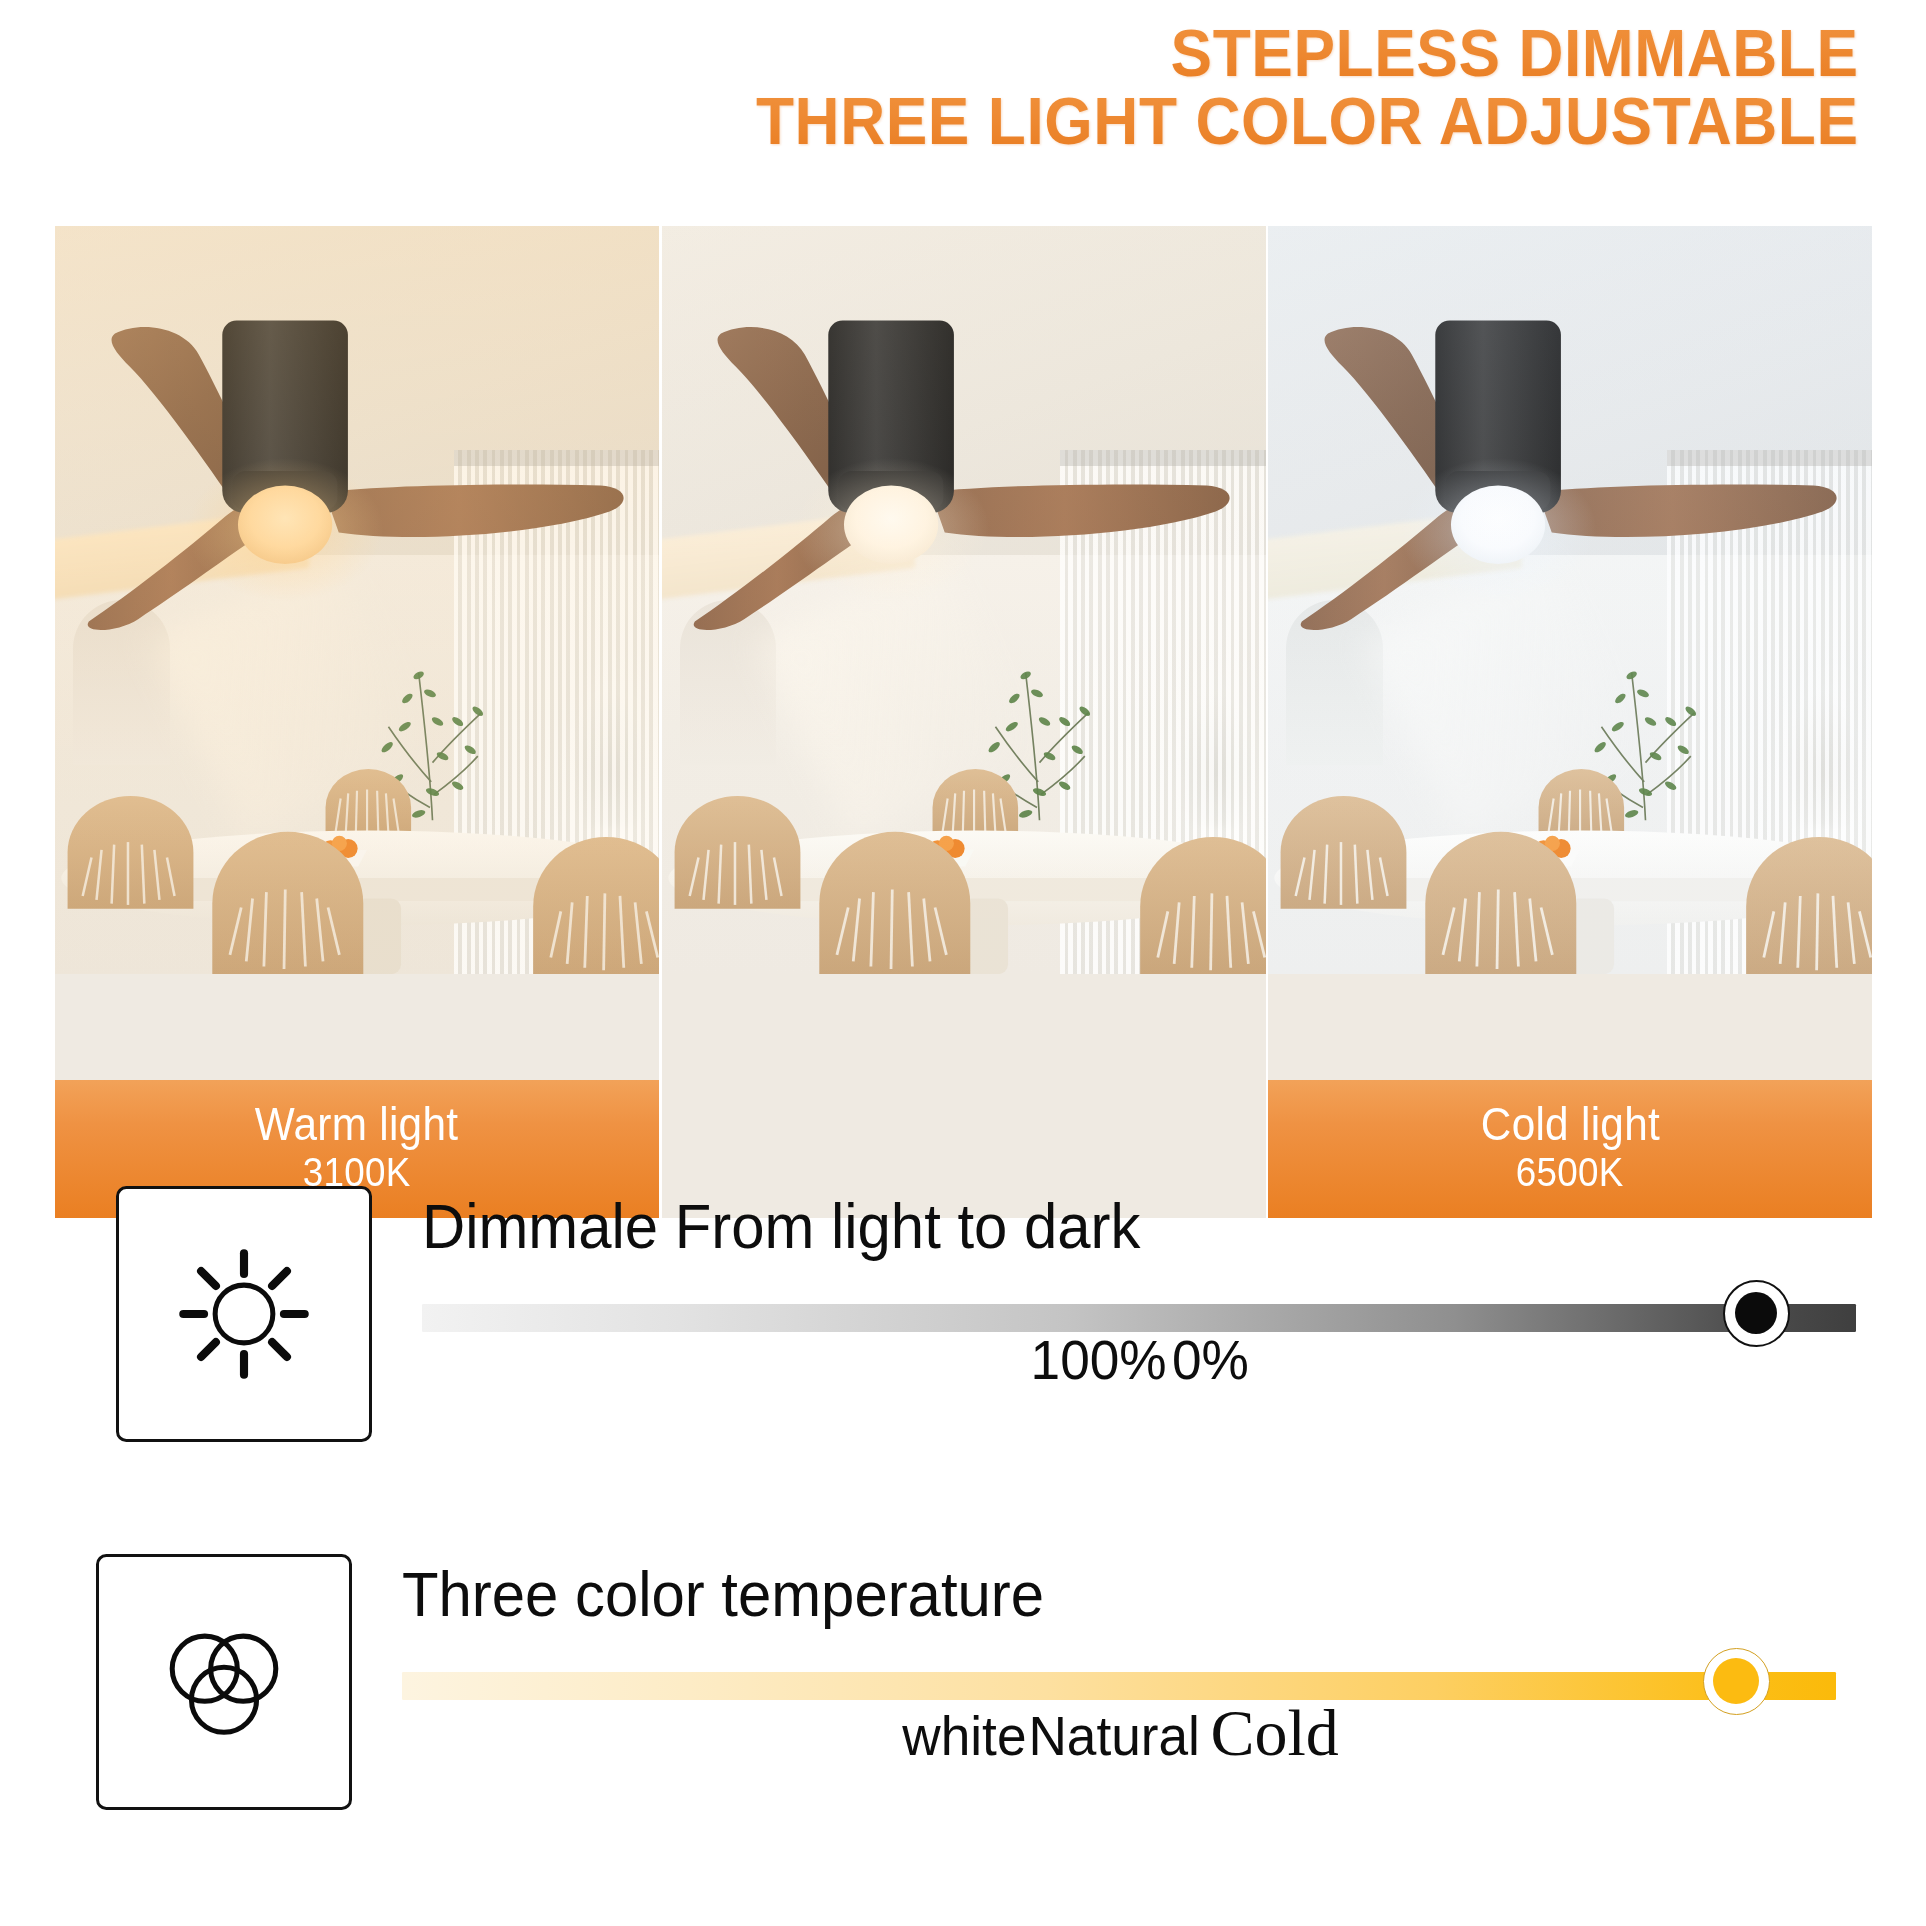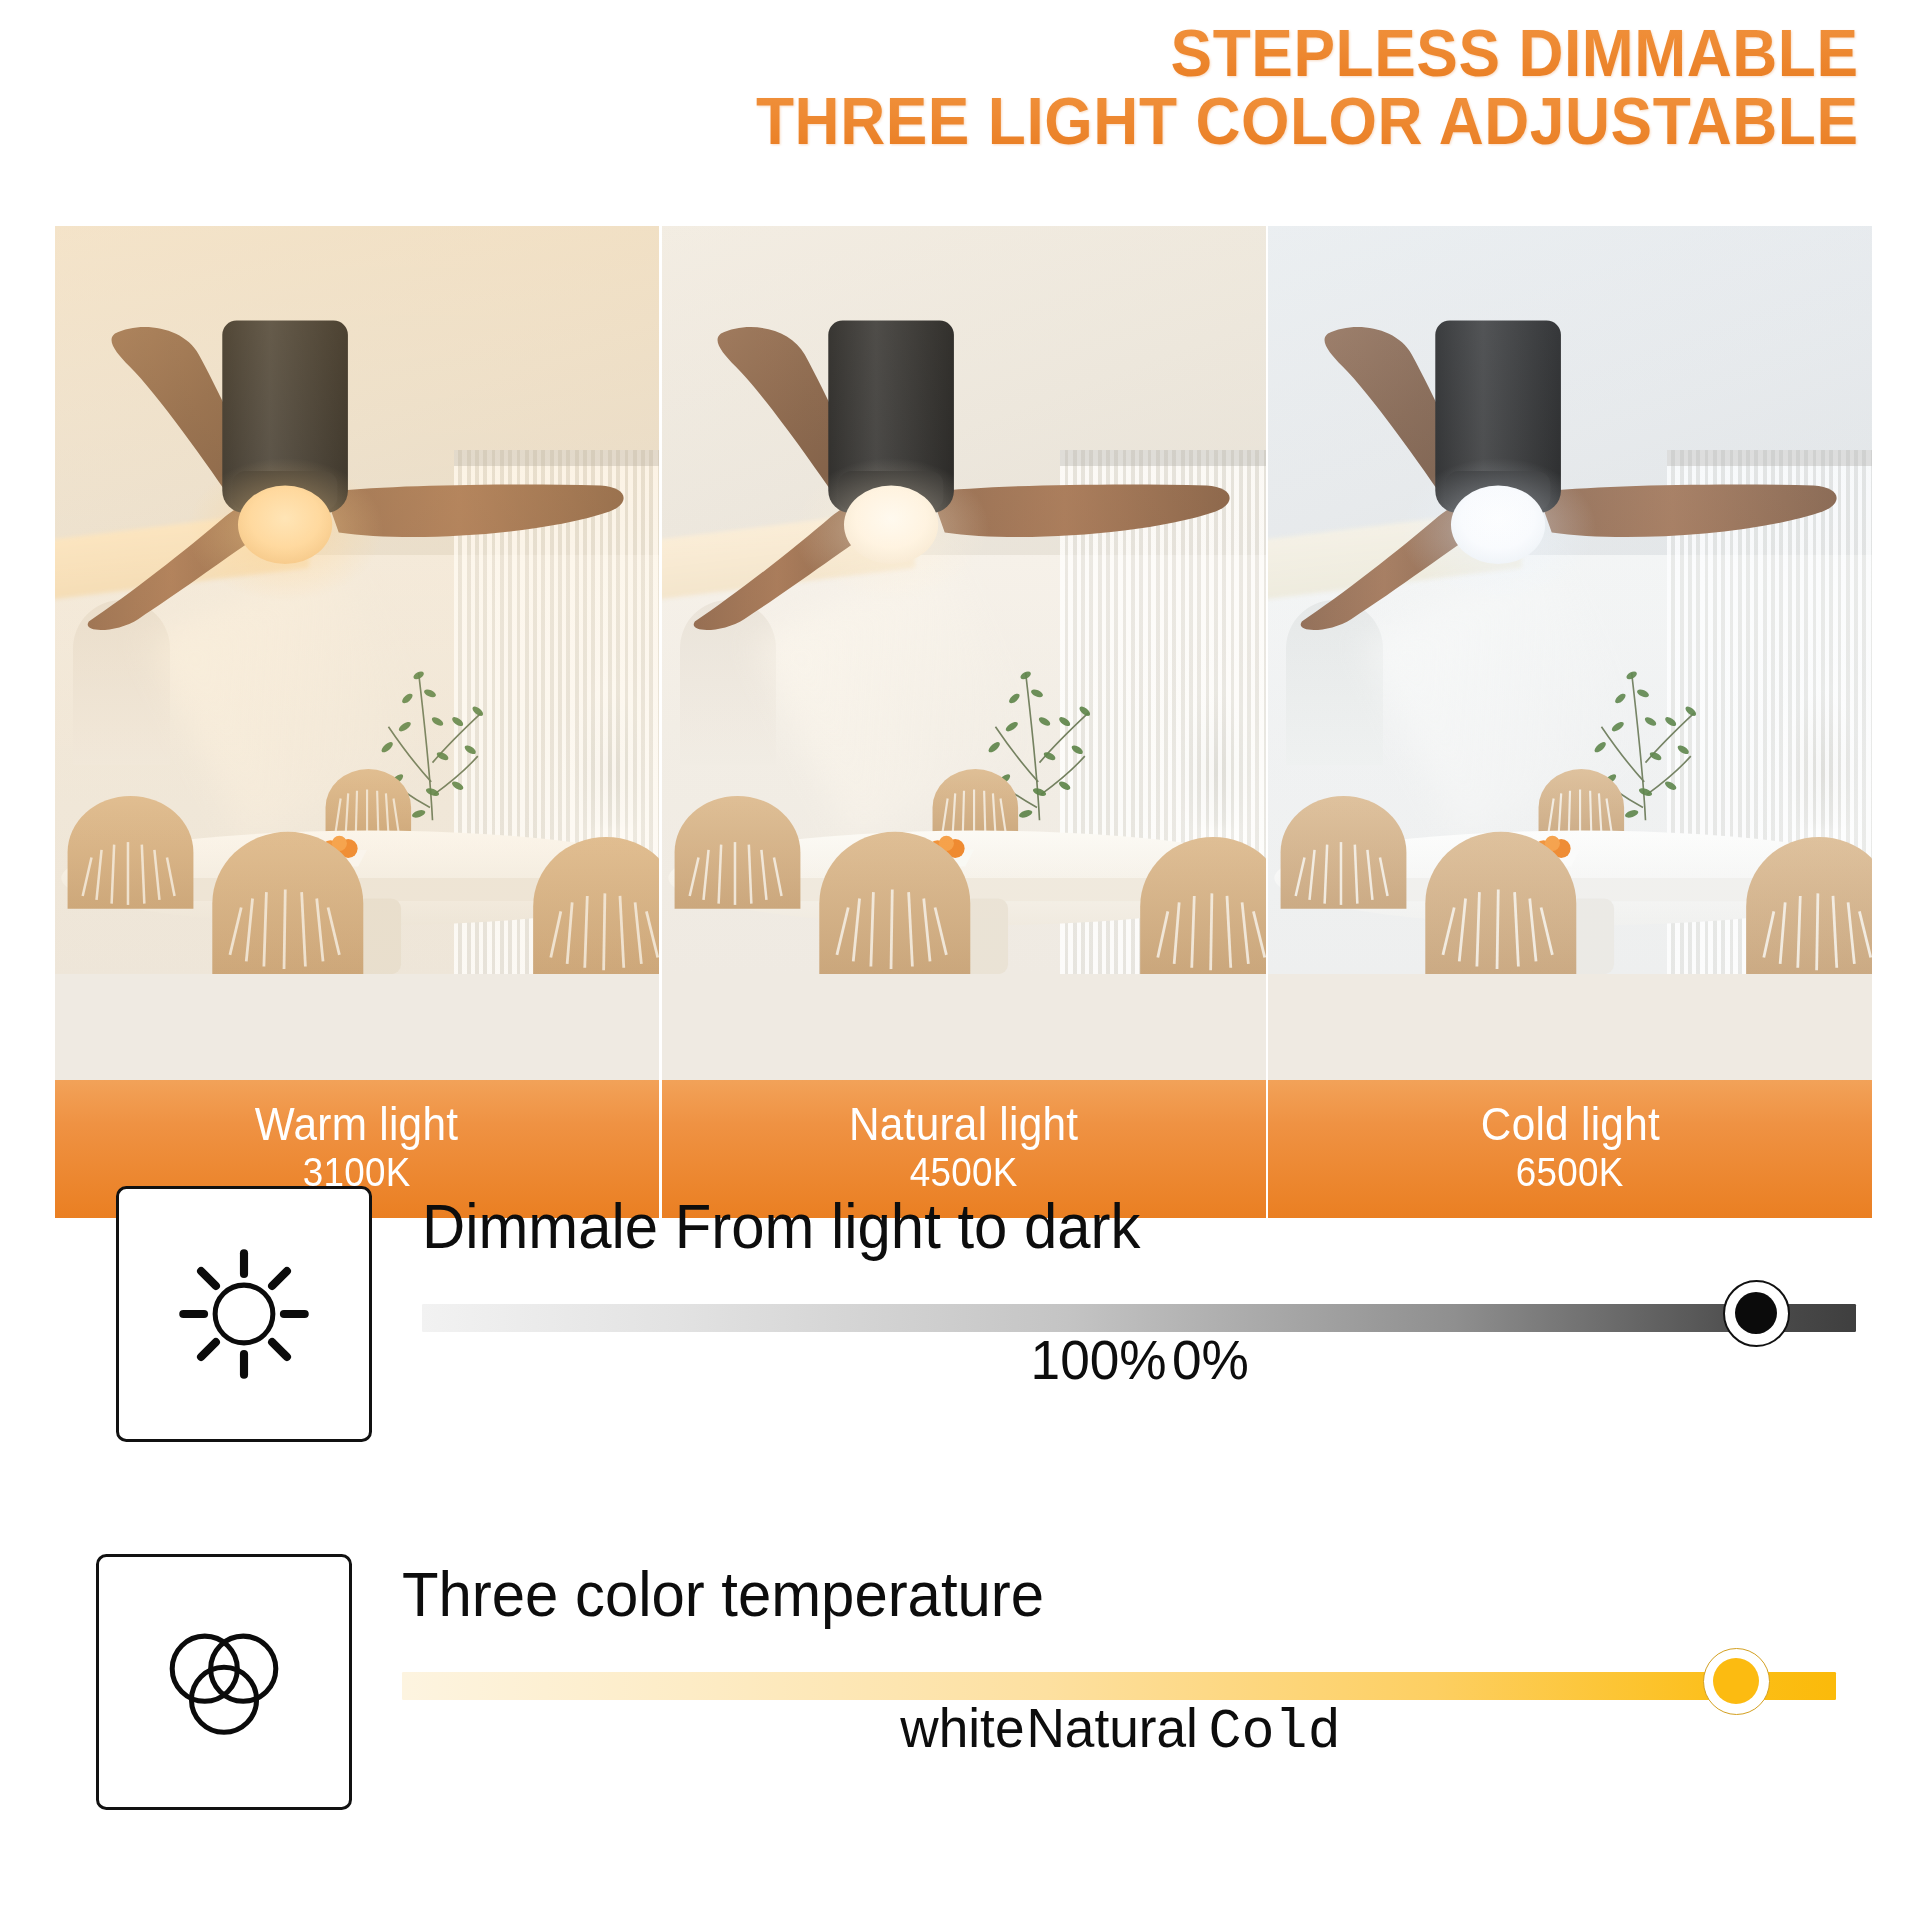--- a/index.html
+++ b/index.html
@@ -179,22 +179,22 @@
   .scalerow{
     position:absolute;left:0;width:100%;top:146px;
     display:flex;justify-content:center;align-items:baseline;
   }
   .scale-lbl{
     font-family:"Liberation Sans Narrow","Liberation Sans",sans-serif;
     font-size:56px;line-height:1;color:#0d0d0d;transform:scaleX(.95);
   }
   .scale-lbl.mid{transform:scaleX(.95) translateX(-6.4px);}
   .scale-lbl.wide{
-    font-family:Liberation Mono, monospace;
-    transform:none;font-size:55px;
+    font-family:Liberation Serif, serif;
+    transform:none;font-size:66px;
   }
 </style>
 </head>
 <body>
 
 <div class="title-block">
   <span class="title-line">STEPLESS DIMMABLE</span>
   <span class="title-line">THREE LIGHT COLOR ADJUSTABLE</span>
 </div>
 
@@ -511,24 +511,20 @@
                 <path d="M932 474 L922 378"></path>
               <path d="M958 464 L940 392"></path>
             </g>
           </g>
         </svg>
       </div>
 
       <div class="tint" style="background:linear-gradient(180deg,rgba(255,240,215,.18) 0%,rgba(255,248,235,.12) 50%,rgba(255,252,246,.06) 100%);"></div>
     </div>
 
-    <div class="caption">
-      <div class="cap-name">Natural light</div>
-      <div class="cap-k">4500K</div>
-    </div>
   </div>
 
   <div class="card">
     <div class="photo">
       <div class="ceiling" style="background:linear-gradient(160deg,#eceeee 0%,#e6e8e9 55%,#dfe2e3 100%);"></div>
       <div class="wallmain" style="background:linear-gradient(180deg,#f4f5f4 0%,#f0f1f1 40%,#edeeee 100%);"></div>
       <div class="soffit" style="background:linear-gradient(180deg,#f6f0e2 0%,#eeead9 100%);"></div>
       <div class="archniche" style="background:linear-gradient(180deg,#e4e6e5 0%,#eef0ef 100%);"></div>
       <div class="sunpatch" style="background:linear-gradient(120deg,#fdfdfb 0%,rgba(253,253,251,0) 100%);"></div>
 

